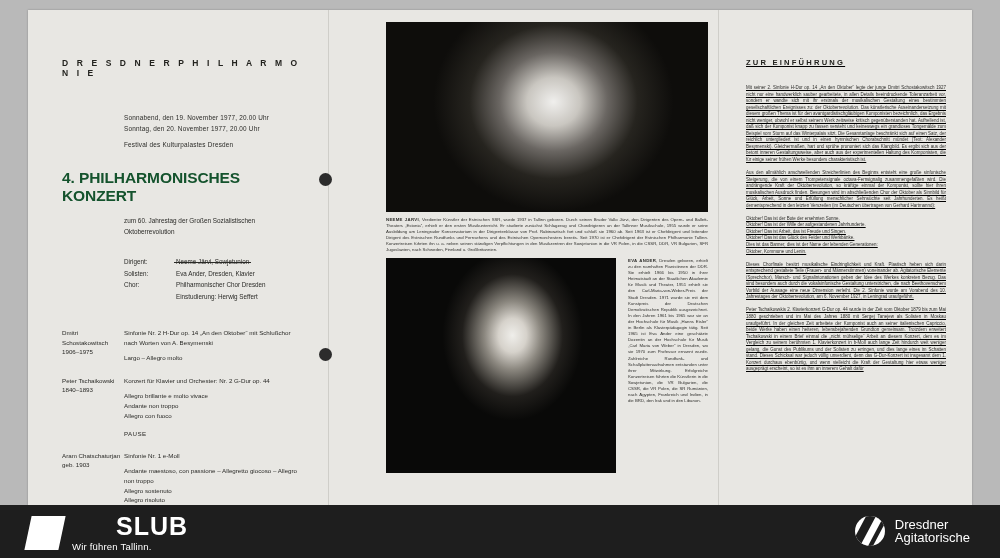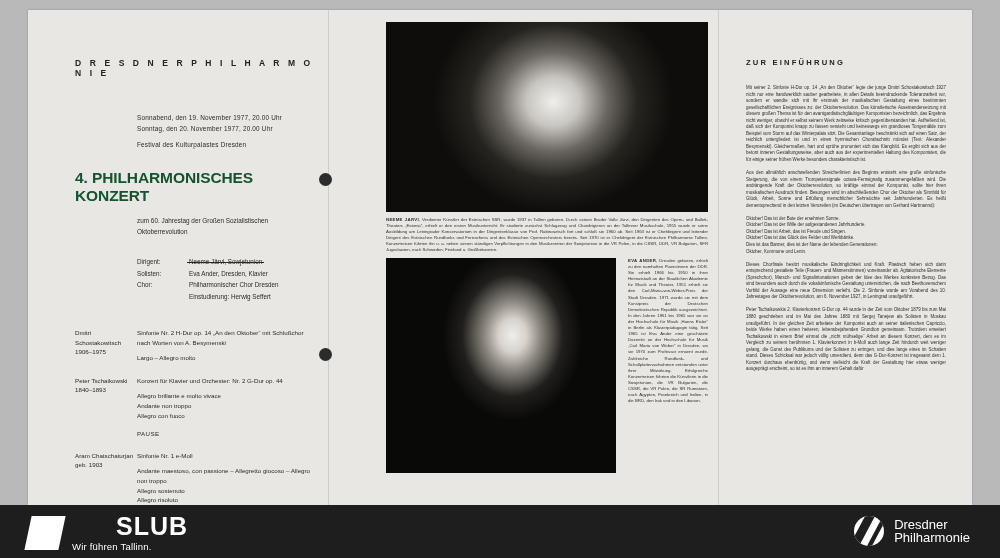--- a/index.html
+++ b/index.html
@@ -46,21 +46,21 @@
     width: 13px;
     height: 13px;
     border-radius: 50%;
     background: #2c2c2c;
   }
   .hole.h1 { left: 291px; top: 163px; }
   .hole.h2 { left: 291px; top: 338px; }
 
   
   .left {
-    left: 13px; top: 0; width: 300px; height: 495px;
+    left: 0; top: 0; width: 300px; height: 495px;
     padding: 48px 26px 0 34px;
     color: #20201e;
   }
   .org-name {
     font-size: 8.5px;
     letter-spacing: 3.1px;
     font-weight: 700;
     color: #23231f;
     margin-bottom: 34px;
   }
@@ -161,20 +161,21 @@
   }
   .cap .cap-lead { font-weight: 700; letter-spacing: .3px; }
   .cap-top { left: 58px; top: 207px; width: 322px; }
   .cap-bottom-side { left: 300px; top: 248px; width: 80px; }
 
   
   .right {
     left: 690px; top: 0; width: 254px; height: 432px;
     padding: 48px 26px 0 28px;
     box-sizing: border-box;
+    text-decoration: underline;
   }
   .intro-head {
     font-size: 7.6px;
     letter-spacing: 2.2px;
     font-weight: 700;
     color: #23231f;
     margin-bottom: 18px;
   }
   .intro-body {
     font-size: 4.45px;
@@ -377,18 +378,18 @@
       <div class="slub-mark"></div>
       <div class="slub-text">
         <div class="slub-name">SLUB</div>
         <div class="slub-claim">Wir führen Tallinn.</div>
       </div>
     </div>
     <div class="dp">
       <div class="dp-mark"></div>
       <div class="dp-text">
         <div>Dresdner</div>
-        <div>Philharmonie</div>
+        <div>Agitatorische</div>
       </div>
     </div>
   </div>
 
 </div>
 
 </body></html>

